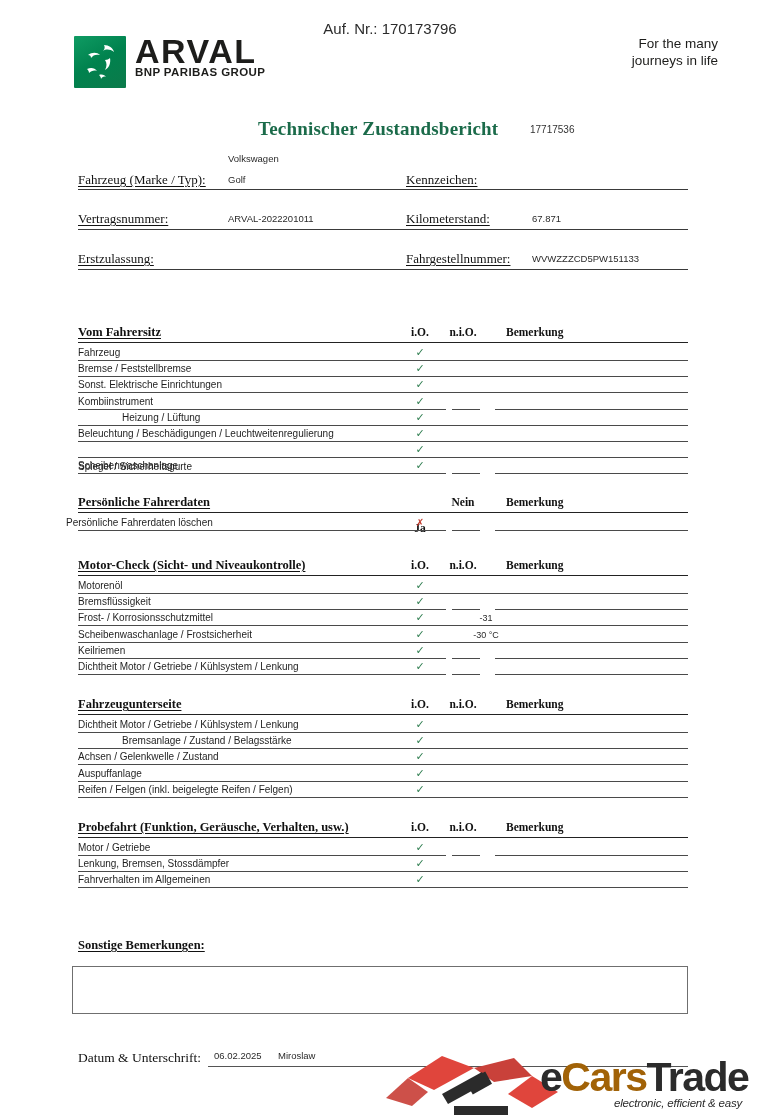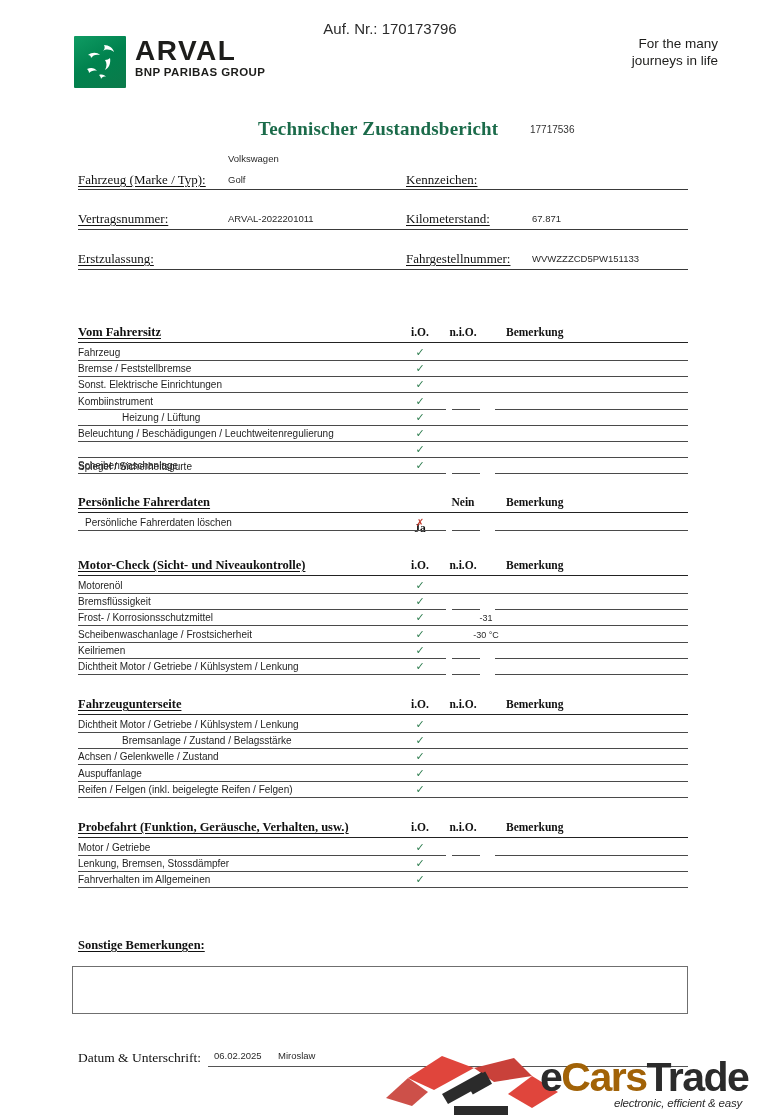--- a/index.html
+++ b/index.html
@@ -9,21 +9,21 @@
   }
   .page{position:absolute;inset:0;}
 
   
   .logo-box{position:absolute;left:74px;top:36px;width:52px;height:52px;
     background:linear-gradient(150deg,#0f9b63 0%,#00824e 48%,#0c7a4a 100%);
     border-radius:1px;}
   .logo-box svg{display:block;}
   .logo-text{position:absolute;left:135px;top:38px;}
   .logo-arval{font-family:"Liberation Sans",sans-serif;font-weight:bold;
-    font-size:28px;letter-spacing:1.5px;color:#1d1d1b;line-height:26px;}
+    font-size:34px;letter-spacing:1.5px;color:#1d1d1b;line-height:26px;}
   .logo-bnp{font-family:"Liberation Sans",sans-serif;font-weight:bold;
     font-size:11.5px;letter-spacing:0.4px;color:#1d1d1b;line-height:14px;margin-top:1px;}
 
   .auf-nr{position:absolute;left:0;top:20px;width:780px;text-align:center;
     font-size:15px;color:#2b2b2b;}
   .tagline{position:absolute;right:62px;top:35px;text-align:right;
     font-size:13.5px;line-height:17px;color:#1d1d1b;}
 
   
   .doc-title{position:absolute;left:258px;top:118px;font-family:"Liberation Serif",serif;
@@ -154,21 +154,21 @@
       <div class="row-label" style="left: 78px; top: 460.4px;">Scheibenwaschanlage</div>
       <div class="row-line" style="left: 78px; top: 473.4px; width: 368px;"></div>
       <div class="row-line" style="left: 452px; top: 473.4px; width: 28px;"></div>
       <div class="row-line" style="left: 495px; top: 473.4px; width: 193px;"></div>
       <div class="mark ok" style="left: 411px; top: 459.4px;">✓</div>
       <div class="sec-title" style="left: 78px; top: 495px; text-decoration: underline; text-underline-offset: 2px;">Persönliche Fahrerdaten</div>
       <div class="col-head" style="top: 496px; left: 400px; width: 40px; margin-top: 26px;">Ja</div>
       <div class="col-head" style="top: 496px; left: 443px; width: 40px;">Nein</div>
       <div class="col-head" style="top: 496px; left: 506px; text-align: left;">Bemerkung</div>
       <div class="sec-rule" style="top: 512px;"></div>
-      <div class="row-label" style="left: 85px; top: 517px;">Persönliche Fahrerdaten löschen</div>
+      <div class="row-label" style="left: 66px; top: 517px;">Persönliche Fahrerdaten löschen</div>
       <div class="row-line" style="left: 78px; top: 530px; width: 368px;"></div>
       <div class="row-line" style="left: 452px; top: 530px; width: 28px;"></div>
       <div class="row-line" style="left: 495px; top: 530px; width: 193px;"></div>
       <div class="mark no" style="left: 411px; top: 517px;">✗</div>
       <div class="sec-title" style="left: 78px; top: 558px; text-decoration: underline; text-underline-offset: 2px;">Motor-Check (Sicht- und Niveaukontrolle)</div>
       <div class="col-head" style="top: 559px; left: 400px; width: 40px;">i.O.</div>
       <div class="col-head" style="top: 559px; left: 443px; width: 40px;">n.i.O.</div>
       <div class="col-head" style="top: 559px; left: 506px; text-align: left;">Bemerkung</div>
       <div class="sec-rule" style="top: 575px;"></div>
       <div class="row-label" style="left: 78px; top: 580px;">Motorenöl</div>

